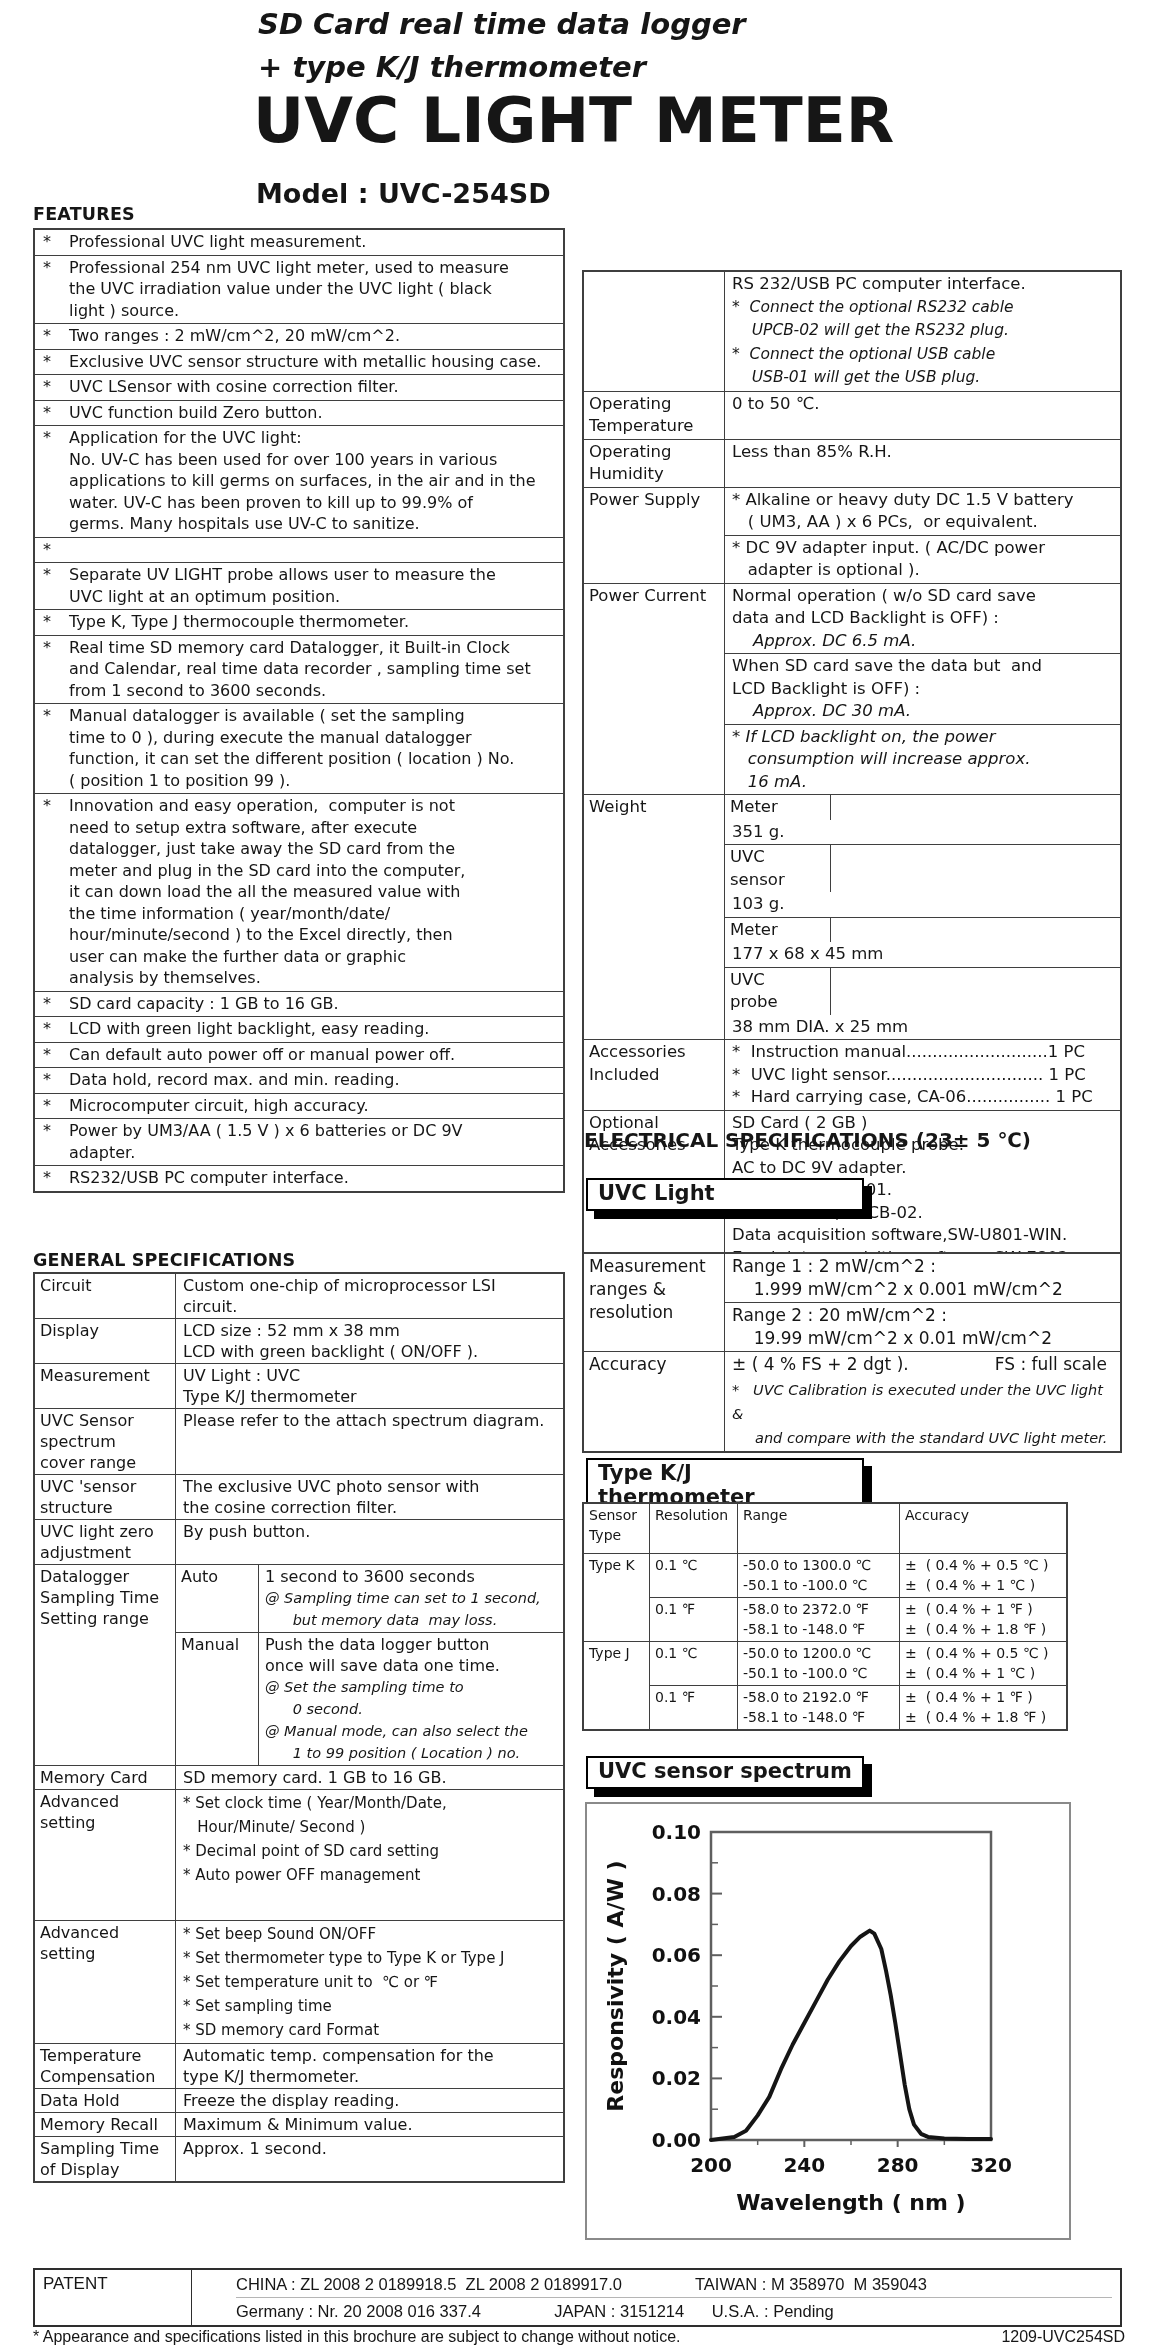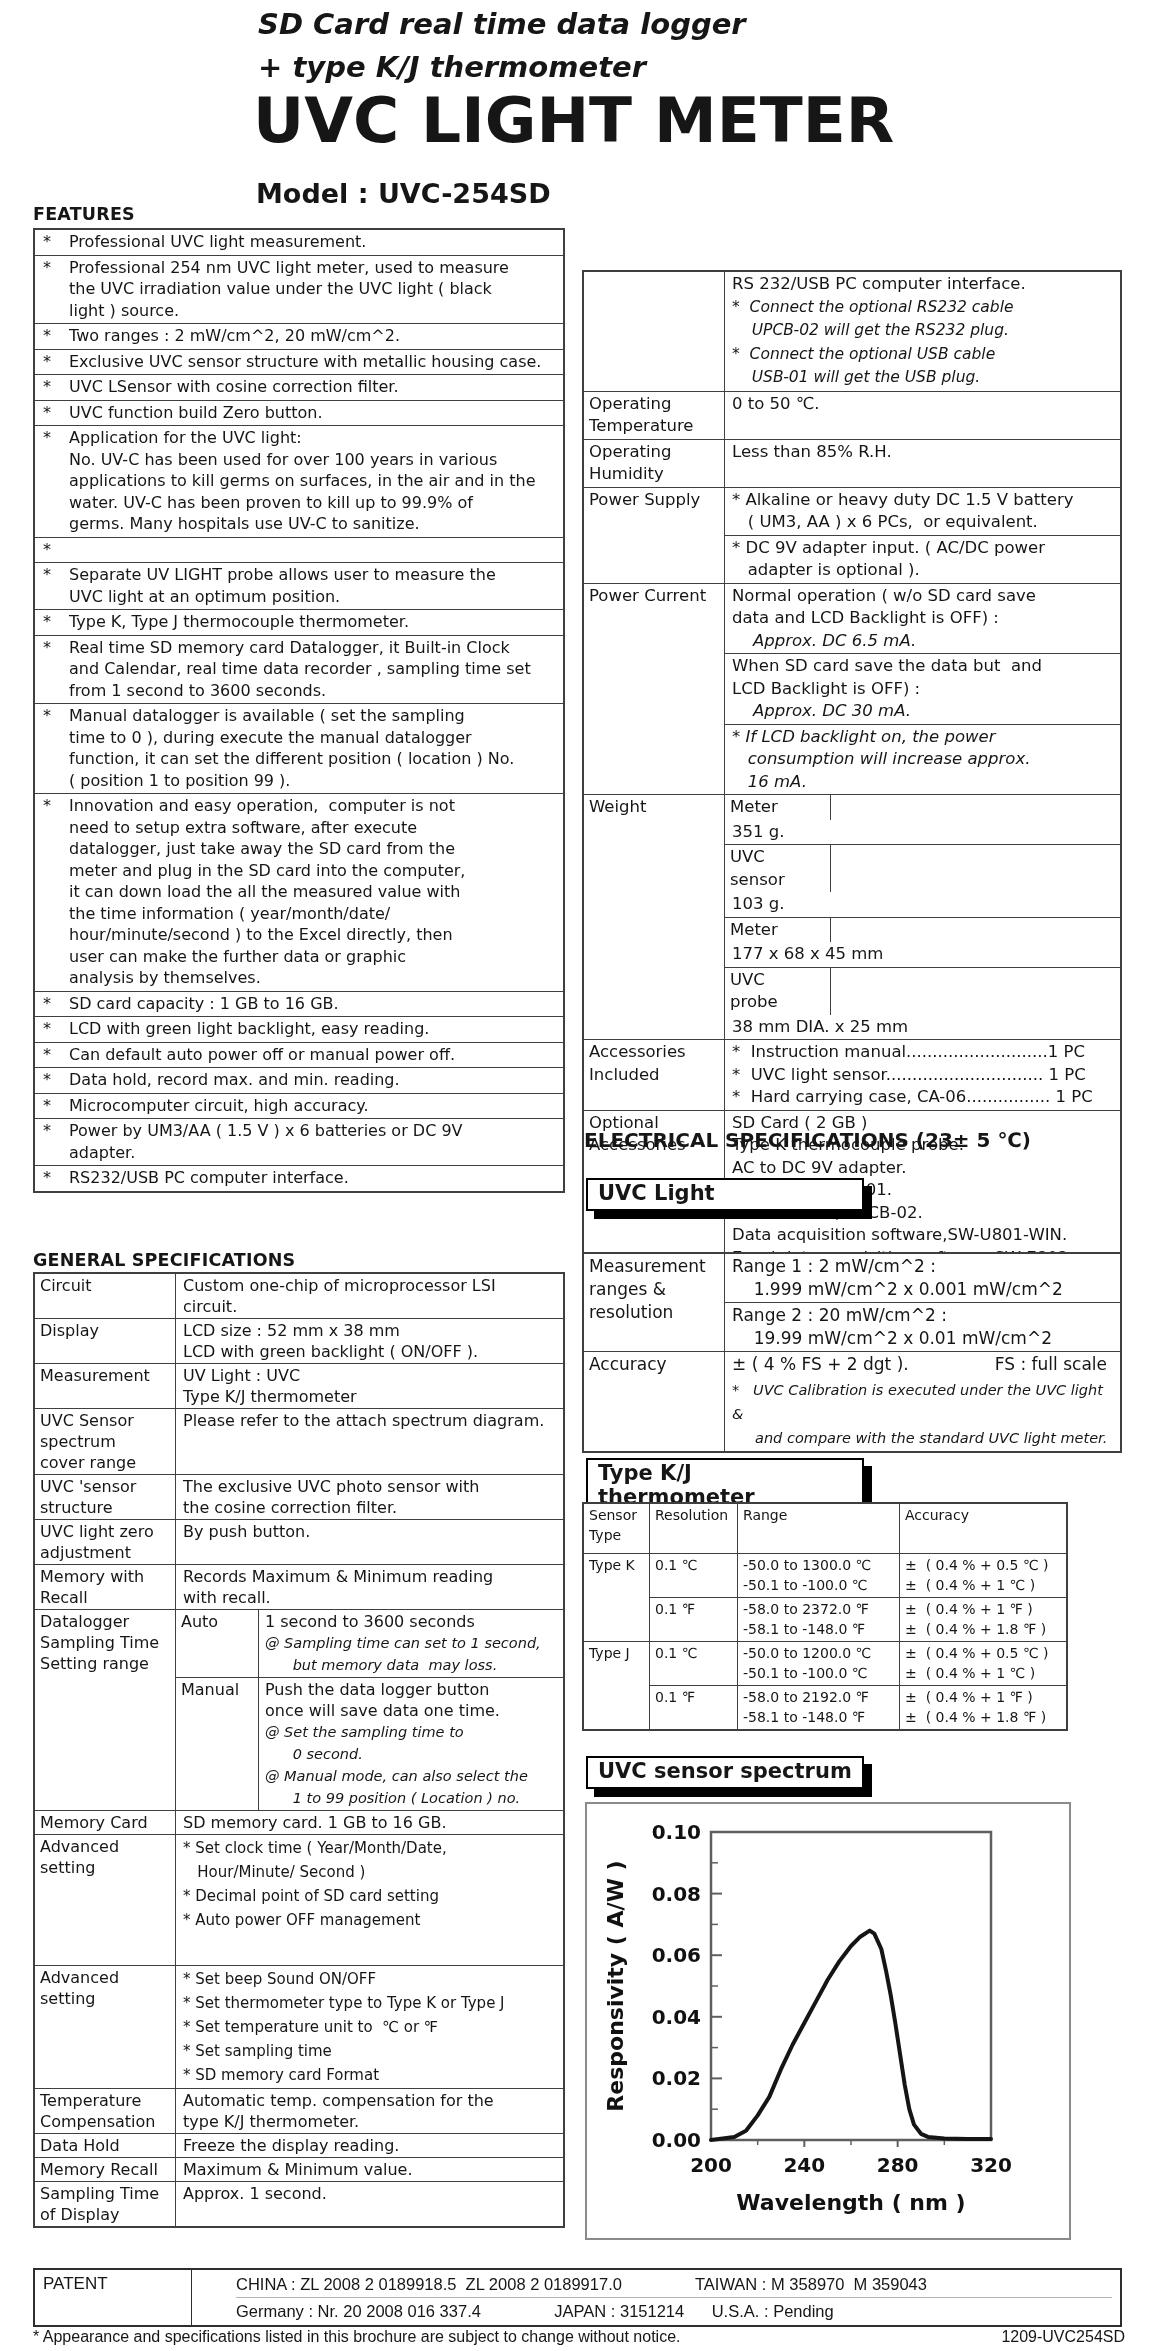--- a/index.html
+++ b/index.html
@@ -213,26 +213,20 @@
     <div class="row">
         <div class="lbl pw">UVC 'sensor
 structure</div>
         <div class="val pw">The exclusive UVC photo sensor with
 the cosine correction filter.</div>
       </div>
     <div class="row">
         <div class="lbl pw">UVC light zero
 adjustment</div>
         <div class="val pw">By push button.</div>
-      </div>
-    <div class="row">
-        <div class="lbl pw">Memory with
-Recall</div>
-        <div class="val pw">Records Maximum &amp; Minimum reading
-with recall.</div>
       </div>
     <div class="row">
       <div class="lbl pw">Datalogger
 Sampling Time
 Setting range</div>
       <div class="dl">
         <div class="dlrow">
           <div class="dlmode pw">Auto</div>
           <div class="dlval">
             <div class="pw">1 second to 3600 seconds</div>

